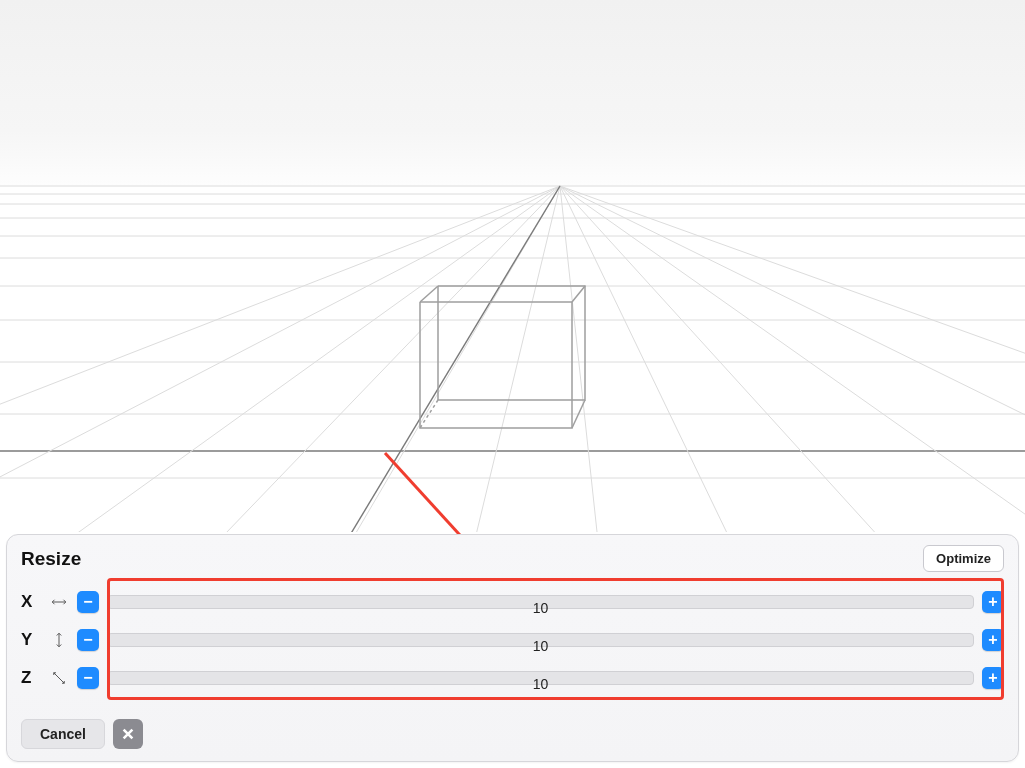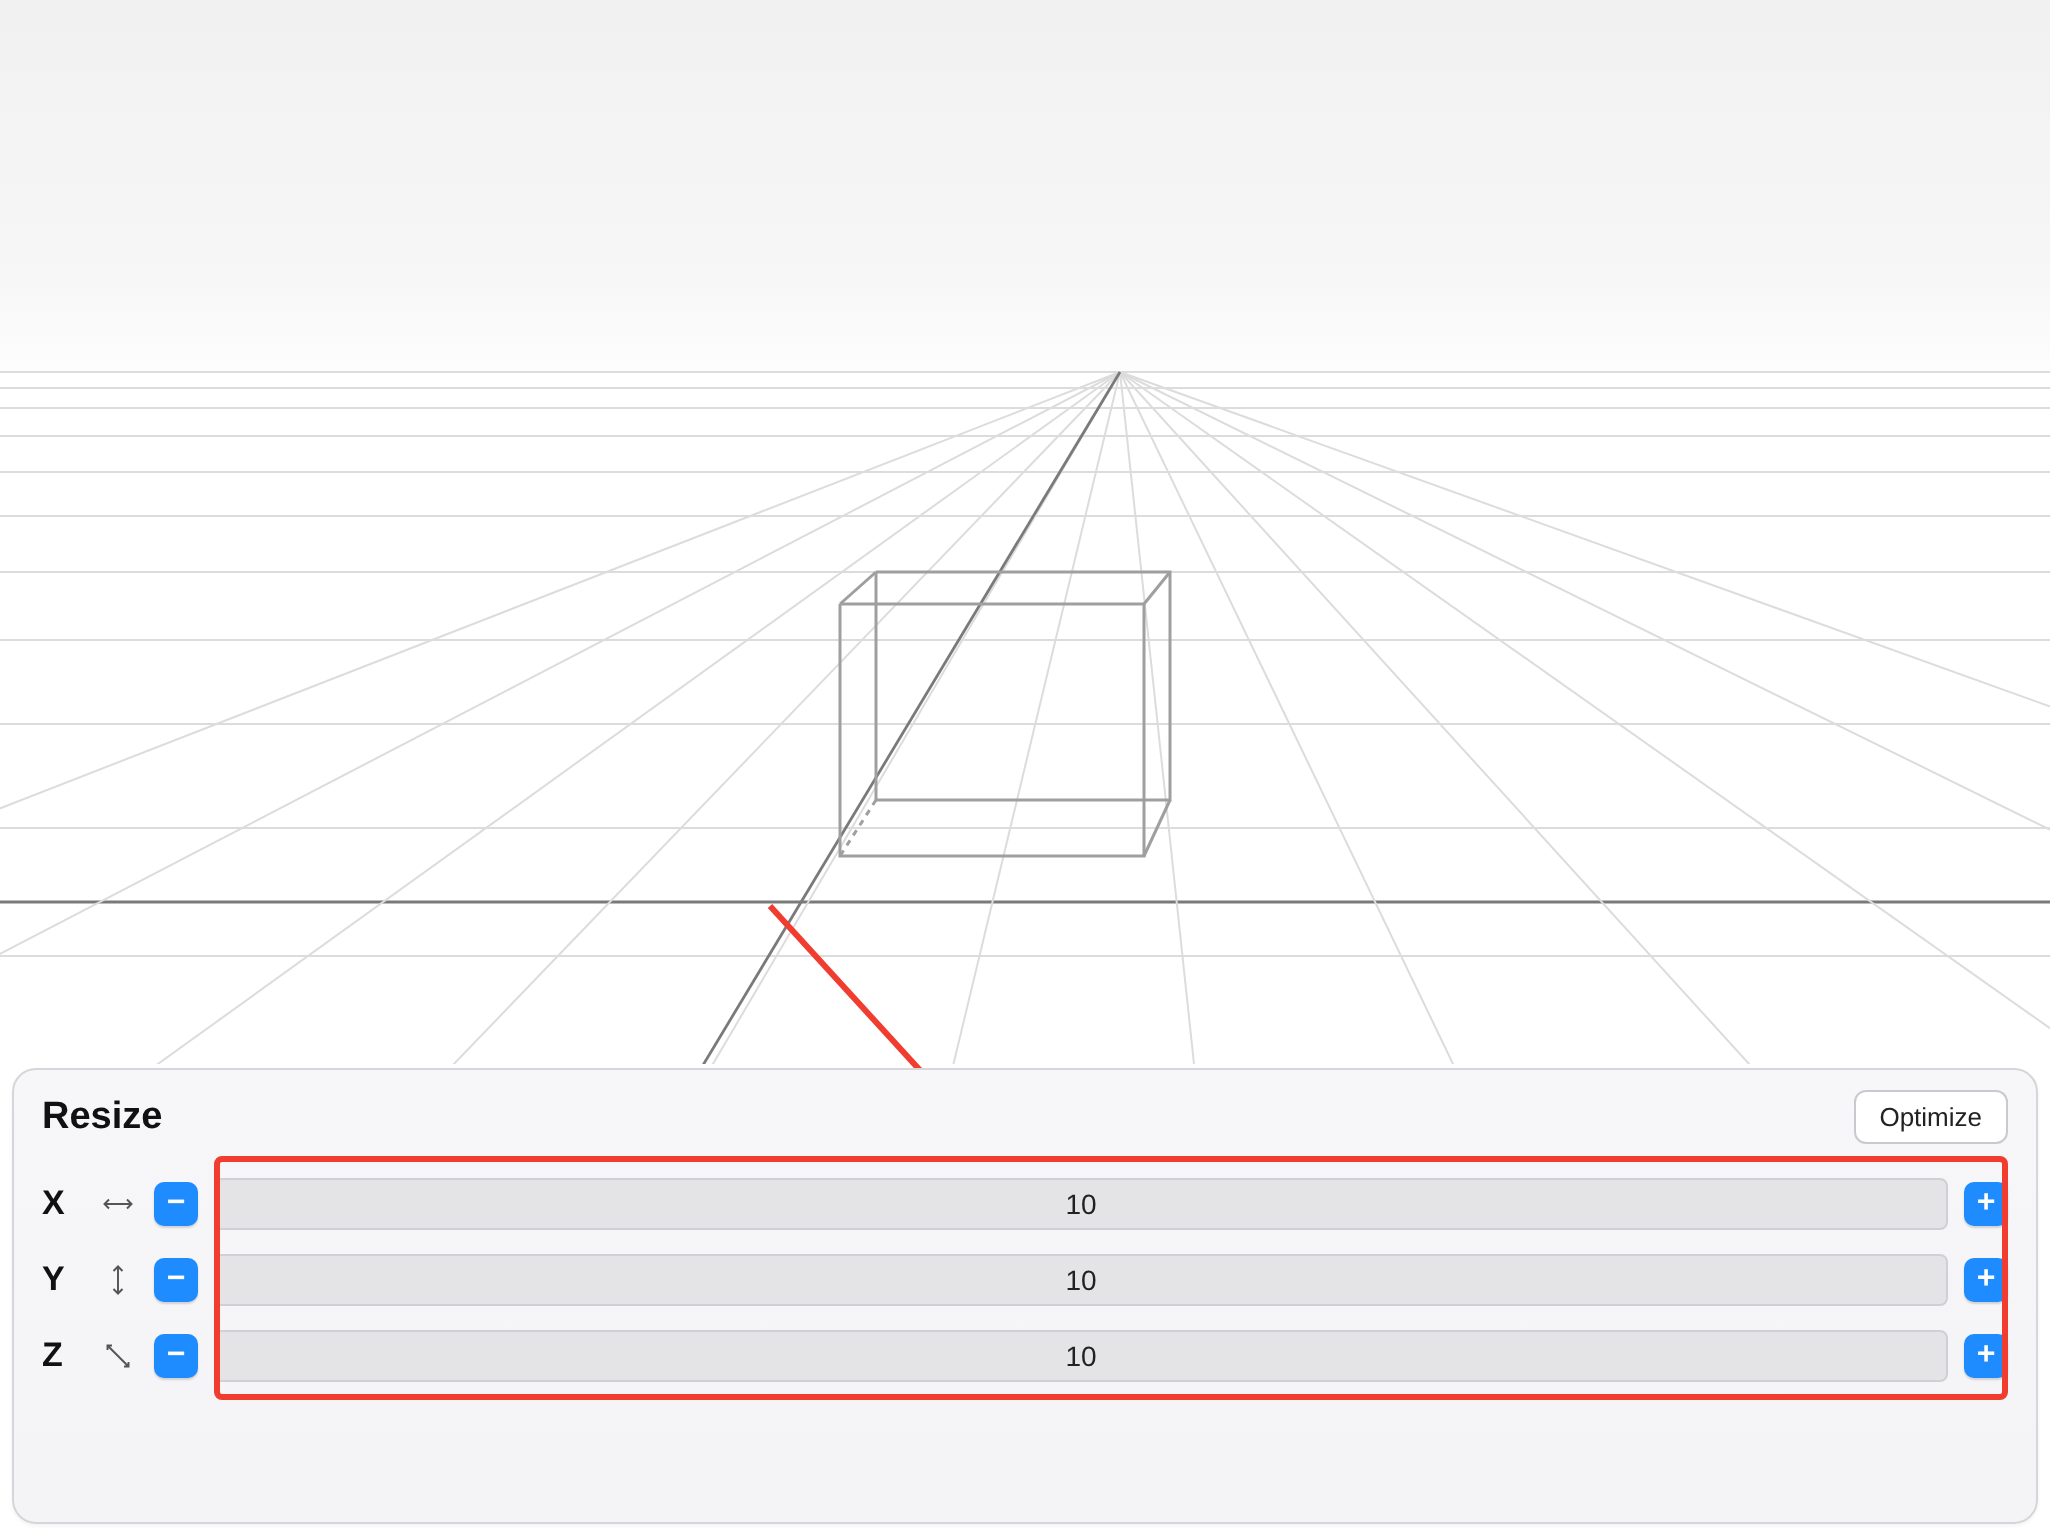--- a/index.html
+++ b/index.html
@@ -19,39 +19,39 @@
     background: linear-gradient(#f7f7f9,#f4f4f6);
     border:1px solid #d6d6da; border-radius:12px;
     box-shadow: 0 1px 2px rgba(0,0,0,.05);
     padding:10px 14px 12px 14px;
     display:flex; flex-direction:column;
   }
   .panel-header { display:flex; justify-content:space-between; align-items:center; margin-bottom:6px;}
   .panel-title { font-size:19px; font-weight:700; color:#111;}
   .optimize-btn {
     background:#fff; border:1px solid #c9c9cf; border-radius:6px;
-    padding:5px 12px; font-size:13px; font-weight:400; color:#222; cursor:pointer;
+    padding:5px 12px; font-size:13px; font-weight:700; color:#222; cursor:pointer;
   }
   .rows { position:relative; padding:4px 0 2px 0;}
   .highlight-box {
     position:absolute; left:86px; right:0; top:0; bottom:0;
     border:3px solid #f03d2f; border-radius:4px; pointer-events:none;
   }
   .axis-row { display:flex; align-items:center; height:36px; gap:8px; margin:2px 0;}
   .axis-label { width:20px; font-size:17px; font-weight:800; color:#111; text-align:left;}
   .axis-icon { width:20px; height:20px; display:flex; align-items:center; justify-content:center; color:#555;}
   .axis-icon svg { width:18px; height:18px; stroke:#555; fill:none; stroke-width:1.3;}
   .step-btn {
     width:22px; height:22px; border-radius:5px; background:#1e8bff;
     border:none; color:#fff; font-size:16px; font-weight:800; line-height:1;
     display:flex; align-items:center; justify-content:center; cursor:pointer;
     box-shadow: 0 1px 1px rgba(0,0,0,.15);
   }
   .value-field {
-    flex:1; height:26px; background:#e4e4e7; border:1px solid #d0d0d4; border-radius:4px;
+    flex:1; height:14px; background:#e4e4e7; border:1px solid #d0d0d4; border-radius:4px;
     text-align:center; font-size:14px; color:#222; line-height:24px;
   }
   .panel-footer { display:flex; justify-content:space-between; align-items:center; margin-top:auto; padding-top:6px;}
   .footer-left { display:flex; align-items:center; gap:8px;}
   .cancel-btn {
     background:#e6e6e9; border:1px solid #d7d7db; border-radius:6px;
     padding:6px 18px; font-size:14px; font-weight:600; color:#222; cursor:pointer;
   }
   .close-btn {
     width:30px; height:30px; border-radius:6px; background:#8b8b91; border:none;
@@ -190,15 +190,23 @@
             <path d="M5 5l14 14M8 5H5v3M16 19h3v-3"></path>
           </svg>
       </div>
       <button class="step-btn">−</button>
       <div class="value-field">10</div>
       <button class="step-btn">+</button>
     </div>
   </div>
 
   <div class="panel-footer">
+    <div class="footer-left">
+      <button class="cancel-btn">Cancel</button>
+      <button class="close-btn">
+        <svg viewBox="0 0 16 16">
+            <path d="M3 3l10 10M13 3L3 13" fill="none"></path>
+          </svg>
+      </button>
+    </div>
 
   </div>
 </div>
 
 </body></html>

